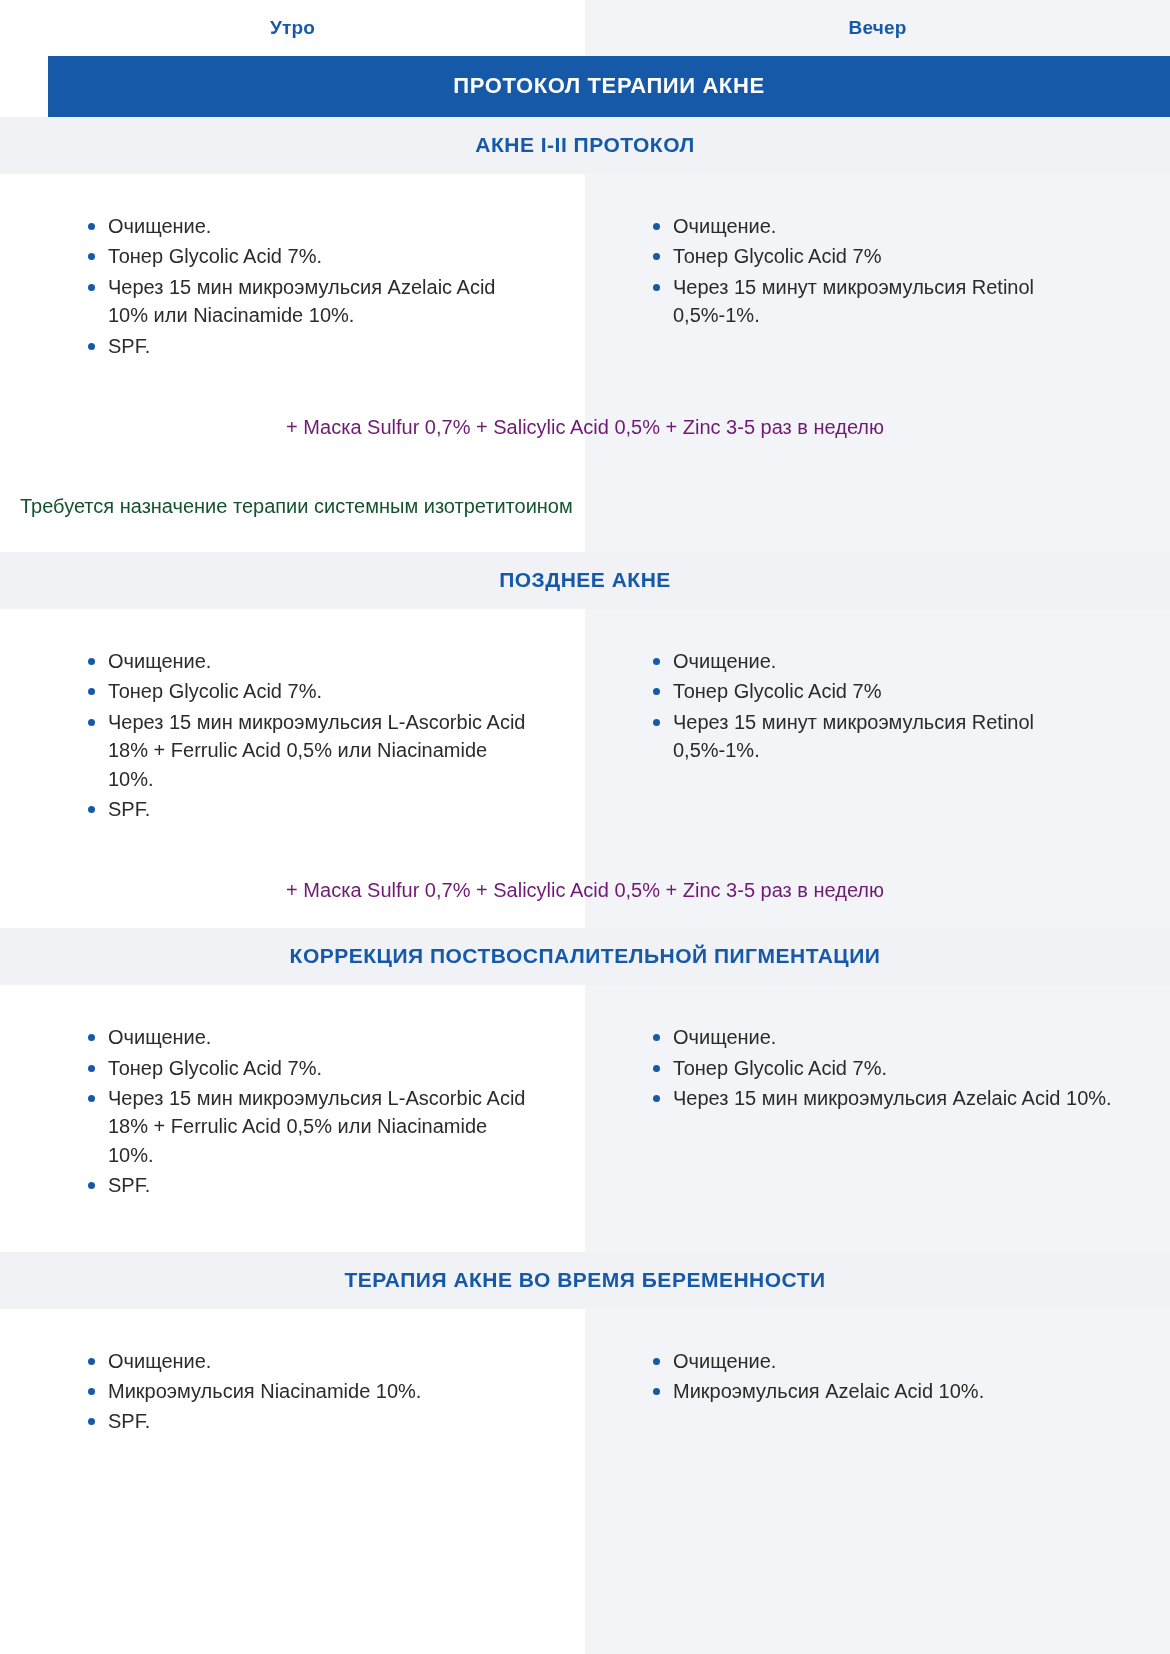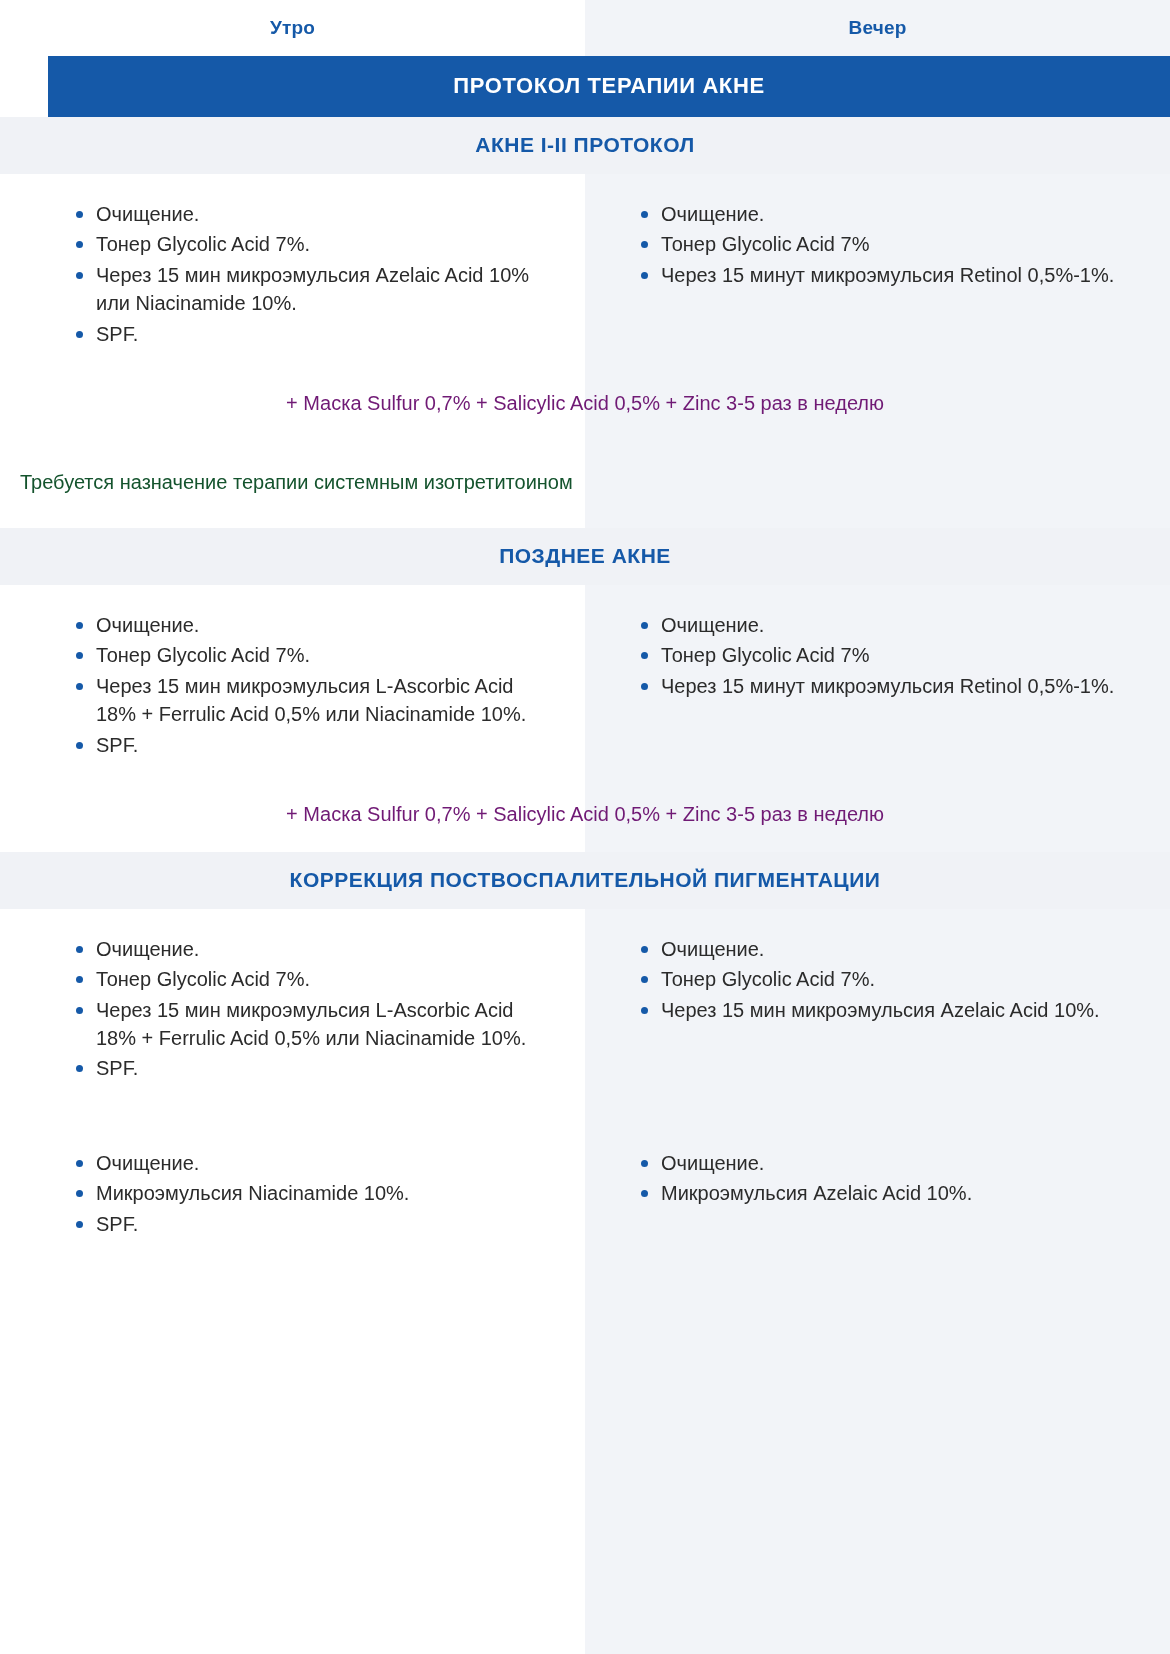--- a/index.html
+++ b/index.html
@@ -78,21 +78,21 @@
     display: flex;
     align-items: stretch;
   }
   .cell {
     width: 50%;
     padding: 22px 42px 10px 70px;
   }
   .cell.right { padding-left: 50px; padding-right: 30px; }
 
   ul.items {
-    margin: 4px;
+    margin: 16px;
     padding: 0;
     list-style: none;
   }
   ul.items li {
     position: relative;
     font-size: 20px;
     line-height: 1.42;
     padding-left: 22px;
     margin-bottom: 2px;
     color: #2b2b2b;
@@ -193,20 +193,21 @@
       </div>
       <div class="cell right">
         <ul class="items">
           <li>Очищение.</li>
           <li>Тонер Glycolic Acid 7%.</li>
           <li>Через 15 мин микроэмульсия Azelaic Acid 10%.</li>
         </ul>
       </div>
     </div>
 
+    <div class="section-head">ТЕРАПИЯ АКНЕ ВО ВРЕМЯ БЕРЕМЕННОСТИ</div>
     <div class="row">
       <div class="cell left">
         <ul class="items">
           <li>Очищение.</li>
           <li>Микроэмульсия Niacinamide 10%.</li>
           <li>SPF.</li>
         </ul>
       </div>
       <div class="cell right">
         <ul class="items">

